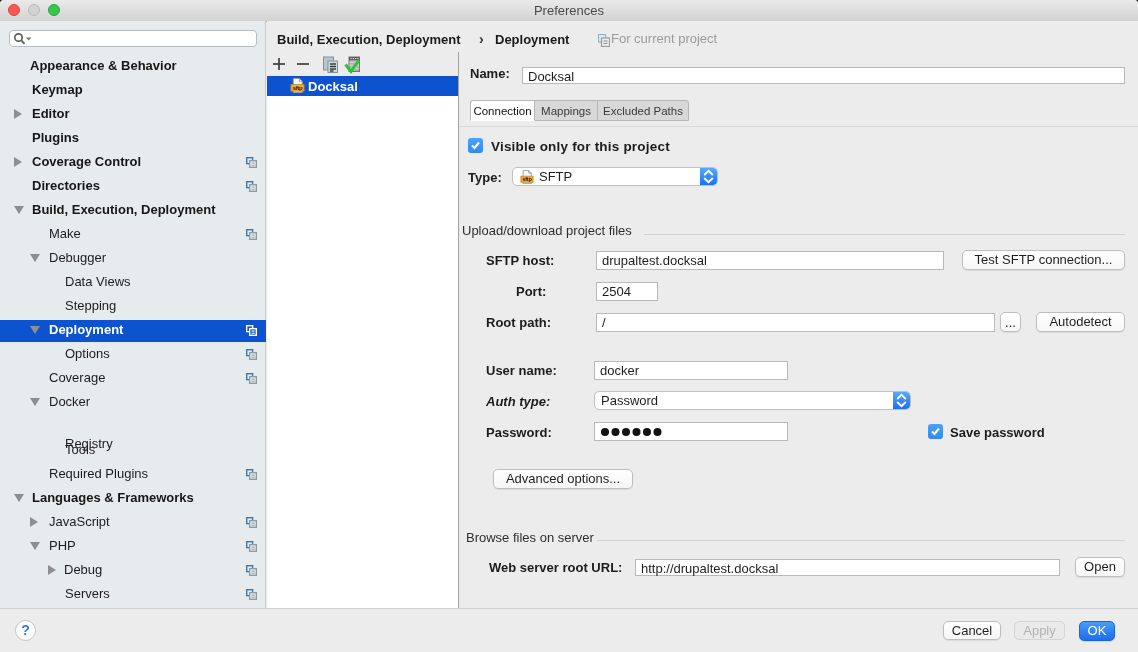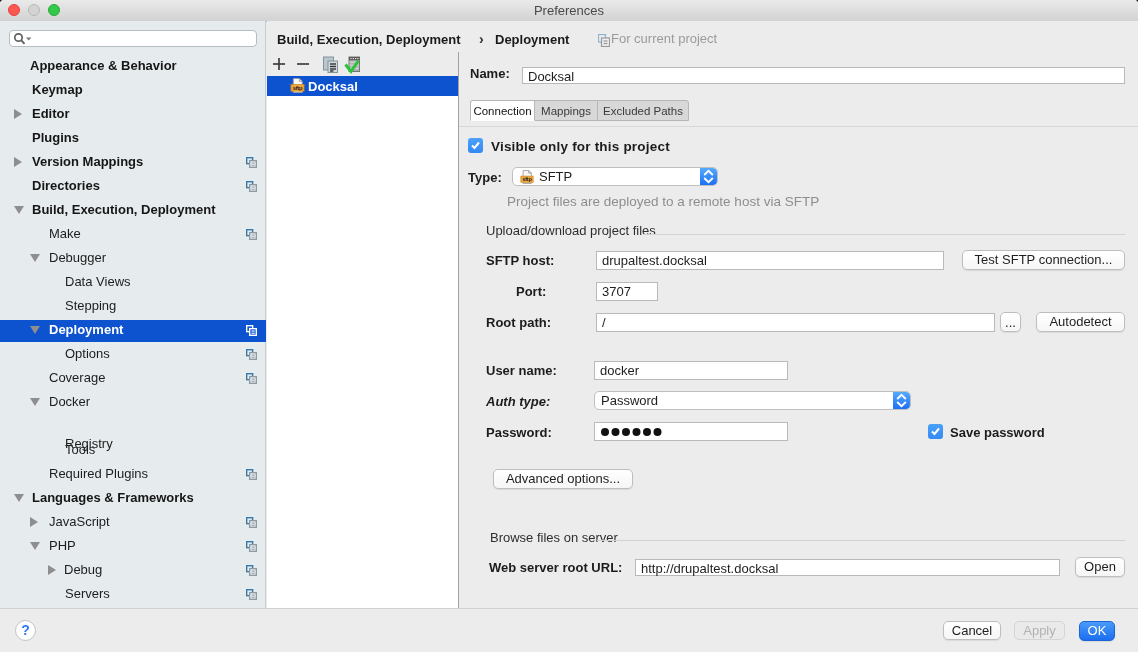--- a/index.html
+++ b/index.html
@@ -22,21 +22,21 @@
 .lrow{position:absolute;left:0;top:24px;width:191px;height:20px;background:#0d53d0;color:#fff;font-weight:bold;font-size:13px;}
 .vdiv{position:absolute;left:458px;top:52px;width:1px;height:556px;background:#a2a2a2;}
 .form{position:absolute;left:459px;top:52px;width:679px;height:556px;background:#ececec;font-size:13px;color:#1e1e1e;}
 .fld{position:absolute;background:#fff;border:1px solid #b9b9b9;box-sizing:border-box;font-size:13px;color:#1e1e1e;}
 .fld span{position:absolute;left:5px;top:1px;white-space:nowrap;}
 .lbl{position:absolute;font-weight:bold;white-space:nowrap;color:#1c1c1c;}
 .btn{position:absolute;background:linear-gradient(#ffffff,#f6f6f6);border:1px solid #bebebe;border-radius:5px;box-sizing:border-box;text-align:center;font-size:13px;color:#1e1e1e;box-shadow:0 1px 1px rgba(0,0,0,.08);}
 .cb{position:absolute;width:15px;height:15px;border-radius:3px;background:linear-gradient(#4ba1f8,#338af2);box-sizing:border-box;}
 .cb svg{position:absolute;left:1px;top:1px;}
 .hint{position:absolute;color:#8e8e8e;white-space:nowrap;}
-.sect{position:absolute;color:#2e2e2e;white-space:nowrap;margin-left:24px;}
+.sect{position:absolute;color:#2e2e2e;white-space:nowrap;}
 .sline{position:absolute;height:1px;background:#d2d2d2;}
 .tab{position:absolute;top:0;height:21px;box-sizing:border-box;border:1px solid #b6b6b6;background:#d8d8d8;text-align:center;font-size:11.5px;color:#3a3a3a;line-height:20px;}
 .dd{position:absolute;background:#fff;border:1px solid #c0c0c0;border-radius:5px;box-sizing:border-box;overflow:hidden;}
 .ddstep{position:absolute;right:0;top:0;bottom:0;width:17px;border-radius:0 4px 4px 0;background:linear-gradient(#55aafd,#1d70f4);}
 .bottombar{position:absolute;left:0;top:608px;width:1138px;height:44px;background:#ececec;border-top:1px solid #d0d0d0;box-sizing:border-box;}
 </style></head>
 <body>
 <div class="win">
   <div class="titlebar">
     <span class="tl" style="left:8px;background:#fc5650;border:1px solid #e2423d;"></span>
@@ -62,21 +62,21 @@
         </div>
         <div class="trow b" style="top:81px;">
           <span class="arr-r" style="left:14px;top:7px;"></span>
           <span class="t" style="left:32px;">Editor</span>
         </div>
         <div class="trow b" style="top:105px;">
           <span class="t" style="left:32px;">Plugins</span>
         </div>
         <div class="trow b" style="top:129px;">
           <span class="arr-r" style="left:14px;top:7px;"></span>
-          <span class="t" style="left:32px;">Version Mappings</span>
+          <span class="t" style="left:32px;">Coverage Control</span>
           <svg class="shicon" style="left:246px;top:7px;" width="11" height="11" viewBox="0 0 12 12">
             <rect x="0.75" y="0.75" width="6.5" height="6.5" fill="none" stroke="#3878a5" stroke-width="1.5"></rect>
             <rect x="4" y="4" width="7.25" height="7.25" fill="#eef2f4" stroke="#8f9aa1" stroke-width="1.5"></rect>
             <line x1="6" y1="6.6" x2="9.5" y2="6.6" stroke="#8f9aa1" stroke-width="1.2"></line>
             <line x1="6" y1="9" x2="9.5" y2="9" stroke="#8f9aa1" stroke-width="1.2"></line>
           </svg>
         </div>
         <div class="trow b" style="top:153px;">
           <span class="t" style="left:32px;">Directories</span>
           <svg class="shicon" style="left:246px;top:7px;" width="11" height="11" viewBox="0 0 12 12">
@@ -285,34 +285,33 @@
             <path d="M10 0.5 L10 3.5 L13 3.5" fill="none" stroke="#9a9a9a"></path>
             <rect x="1" y="7" width="14" height="7" fill="#f3a63a" stroke="#c8871f" stroke-width="0.8"></rect>
             <text x="8" y="13" font-size="6.5" font-weight="bold" fill="#262626" text-anchor="middle" font-family="Liberation Sans" letter-spacing="-0.4">sftp</text>
           </svg></span>
       <span style="position:absolute;left:26px;top:1px;">SFTP</span>
       <div class="ddstep"><svg width="17" height="17" viewBox="0 0 17 17">
             <path d="M4.2 7 L8.5 2.9 L12.8 7" fill="none" stroke="#fff" stroke-width="1.9"></path>
             <path d="M4.2 10 L8.5 14.1 L12.8 10" fill="none" stroke="#fff" stroke-width="1.9"></path>
           </svg></div>
     </div>
-    <div class="hint" style="left:48px;top:142px;font-size:13.5px;">Project files are deployed to a remote host via SFTP</div>
 
     <div class="sect" style="left:3px;top:171px;">Upload/download project files</div>
     <div class="sline" style="left:185px;top:182px;width:481px;"></div>
 
     <span class="lbl" style="left:27px;top:201px;">SFTP host:</span>
     <div class="fld" style="left:137px;top:199px;width:348px;height:19px;">
         <span>drupaltest.docksal</span>
       </div>
     <div class="btn" style="left:503px;top:198px;width:163px;height:20px;line-height:18px;">Test SFTP connection...</div>
 
     <span class="lbl" style="left:15px;top:232px;padding-left:42px;">Port:</span>
     <div class="fld" style="left:137px;top:230px;width:62px;height:19px;">
-        <span>3707</span>
+        <span>2504</span>
       </div>
 
     <span class="lbl" style="left:27px;top:263px;">Root path:</span>
     <div class="fld" style="left:137px;top:261px;width:399px;height:19px;">
         <span>/</span>
       </div>
     <div class="btn" style="left:541px;top:260px;width:21px;height:20px;line-height:19px;">...</div>
     <div class="btn" style="left:577px;top:260px;width:89px;height:20px;line-height:18px;">Autodetect</div>
 
     <span class="lbl" style="left:27px;top:311px;">User name:</span>

